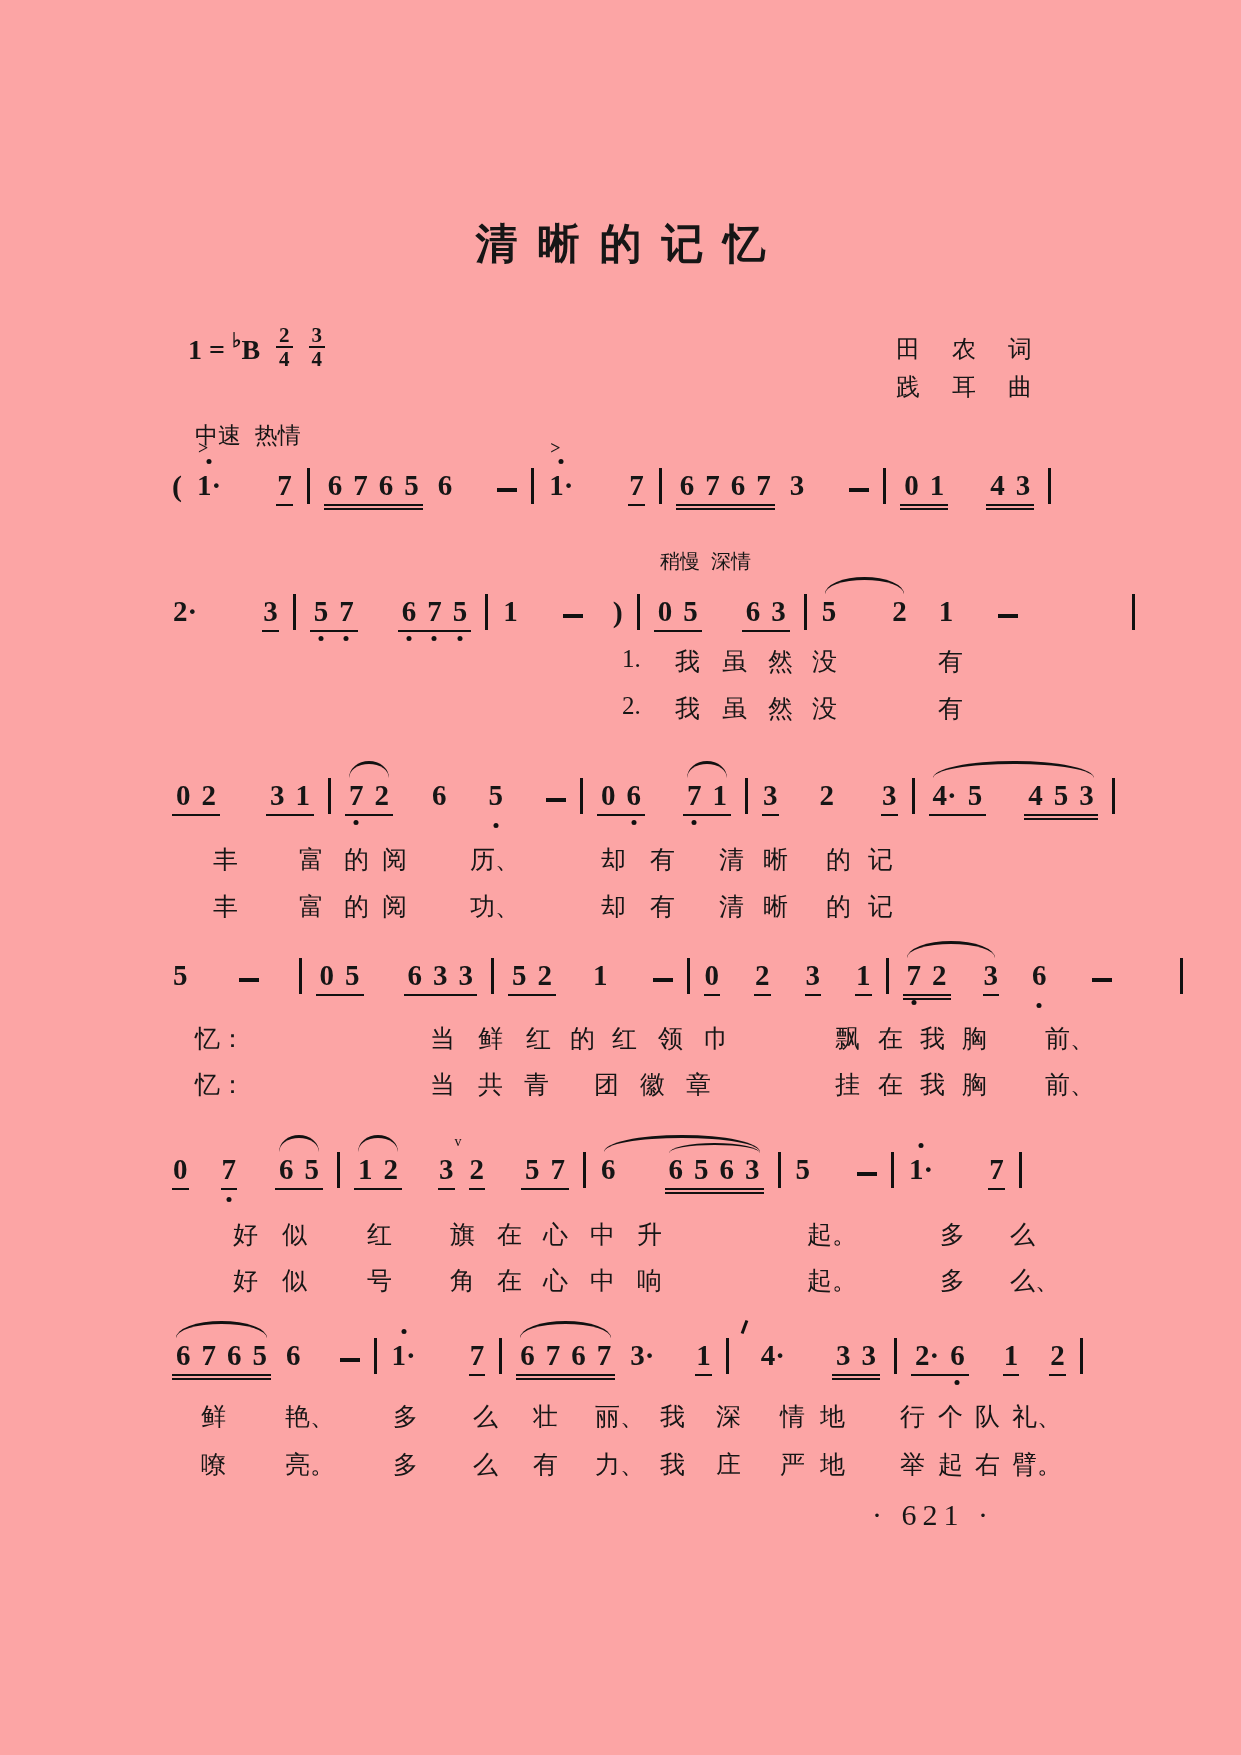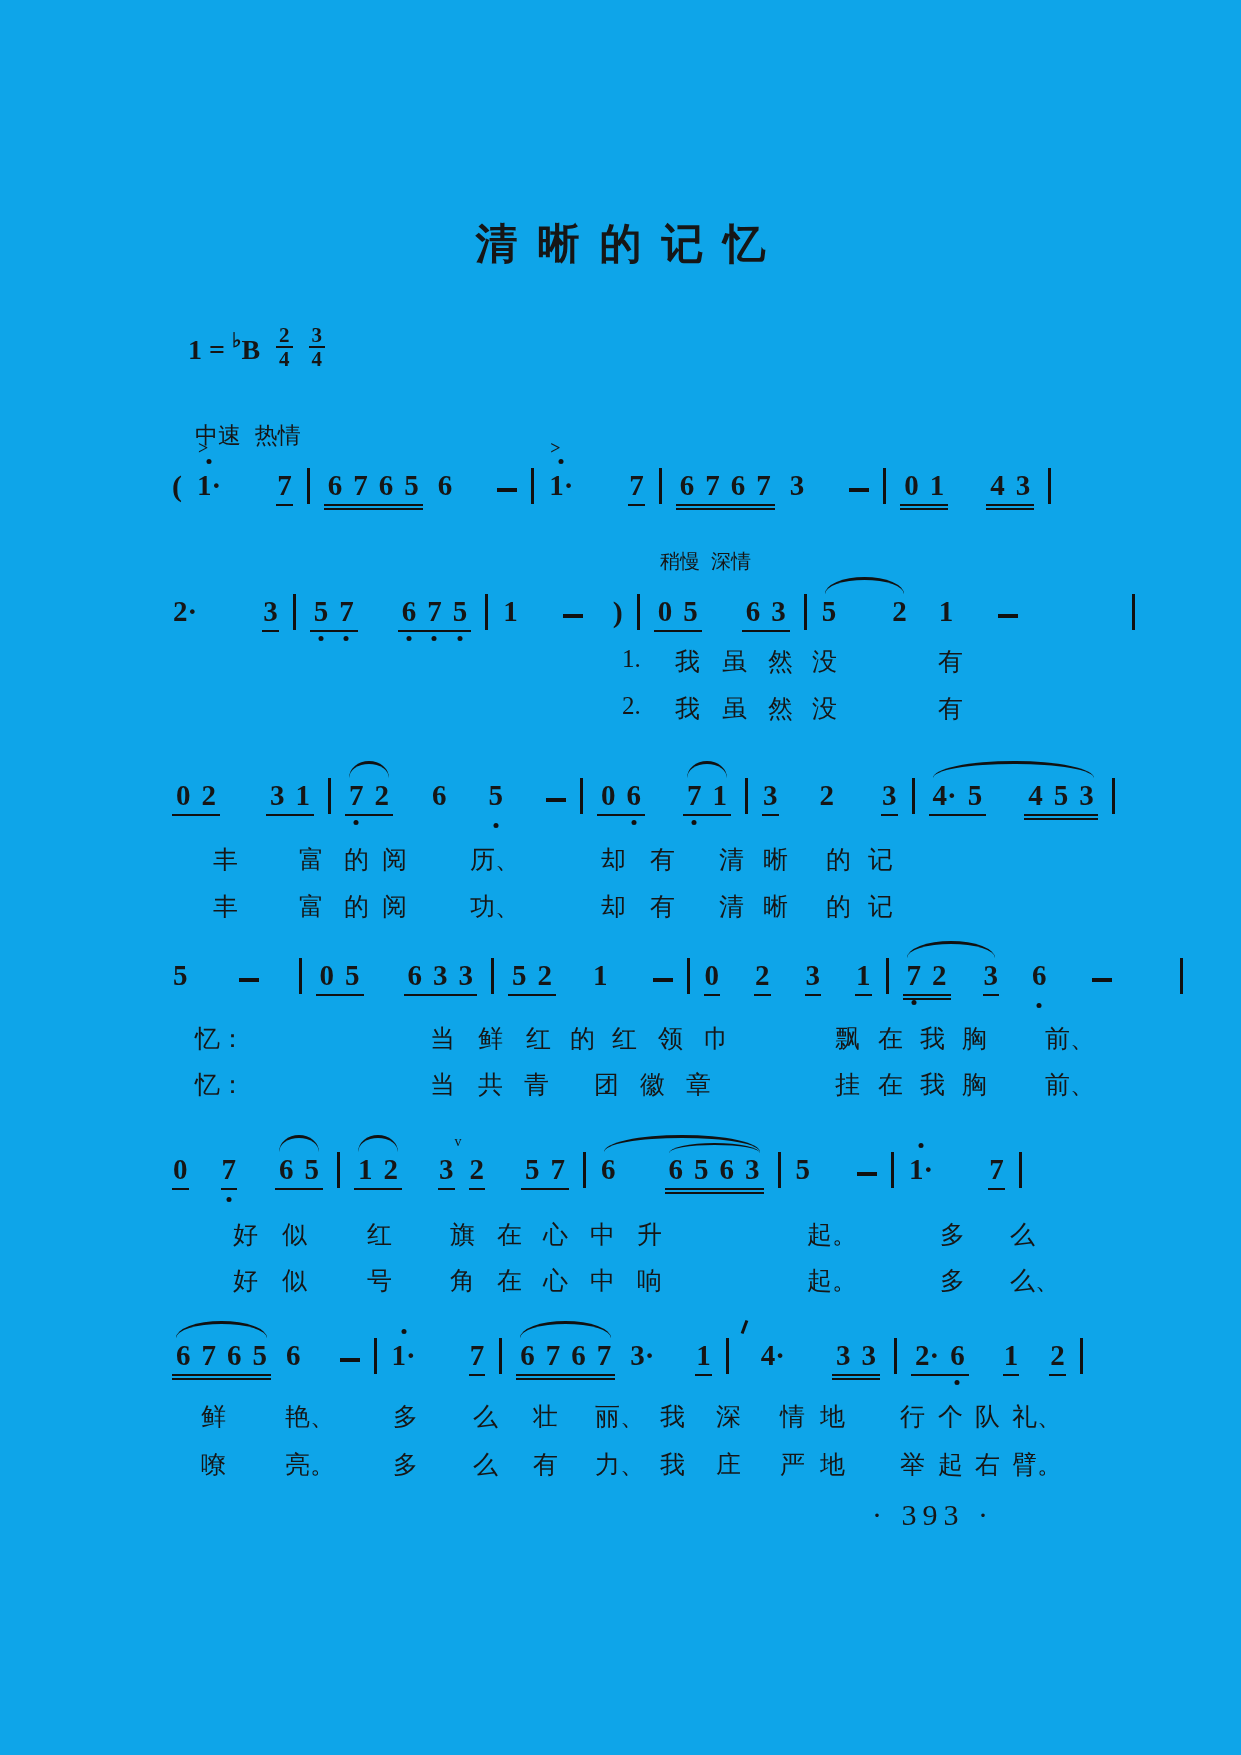--- a/index.html
+++ b/index.html
@@ -1,16 +1,16 @@
 <!DOCTYPE html>
 <html><head>
 <meta charset="utf-8">
 <style>
   html,body{margin:0;padding:0;background:#e9e9e9;}
-  .page{position:relative;width:1241px;height:1755px;background:#0ea5e9;color:#161616;
+  .page{position:relative;width:1241px;height:1755px;background:#fca5a5;color:#161616;
         font-family:"Liberation Serif",serif;overflow:hidden;}
   .title{position:absolute;top:216px;left:0;width:100%;text-align:center;
          font-size:42px;font-weight:bold;letter-spacing:20px;text-indent:20px;}
   .subtitle{position:absolute;top:296px;left:0;width:100%;text-align:center;
             font-size:25px;letter-spacing:5px;}
   .keyrow{position:absolute;top:324px;left:188px;display:flex;align-items:center;gap:16px;
           font-weight:bold;font-size:28px;}
   .flat{font-size:20px;vertical-align:12px;}
   .tsigs{display:inline-flex;gap:16px;}
   .frac{display:inline-flex;flex-direction:column;align-items:center;font-size:21px;
@@ -66,20 +66,24 @@
           <span class="ftop">2</span>
           <span class="fbot">4</span>
         </span>
         <span class="frac">
           <span class="ftop">3</span>
           <span class="fbot">4</span>
         </span>
       </span>
   </div>
 
+  <div class="credits">
+    <div>田 农 词</div>
+    <div>践 耳 曲</div>
+  </div>
 
   <div class="tempo">中速  热情</div>
   <div class="expr">稍慢  深情</div>
 
   <div class="mline" style="top:462px">
       <span class="sym">(</span>
       <span class="note">
         <span class="acc">&gt;</span>
         <span class="hd"></span>
         <span class="num">1·</span>
@@ -723,14 +727,14 @@
       <span class="syl" style="left: 660px;">我</span>
       <span class="syl" style="left: 716px;">庄</span>
       <span class="syl" style="left: 780px;">严</span>
       <span class="syl" style="left: 820px;">地</span>
       <span class="syl" style="left: 900px;">举</span>
       <span class="syl" style="left: 938px;">起</span>
       <span class="syl" style="left: 975px;">右</span>
       <span class="syl" style="left: 1012px;">臂。</span>
     </div>
 
-  <div class="pageno">· 393 ·</div>
+  <div class="pageno">· 621 ·</div>
 </div>
 
 </body></html>

